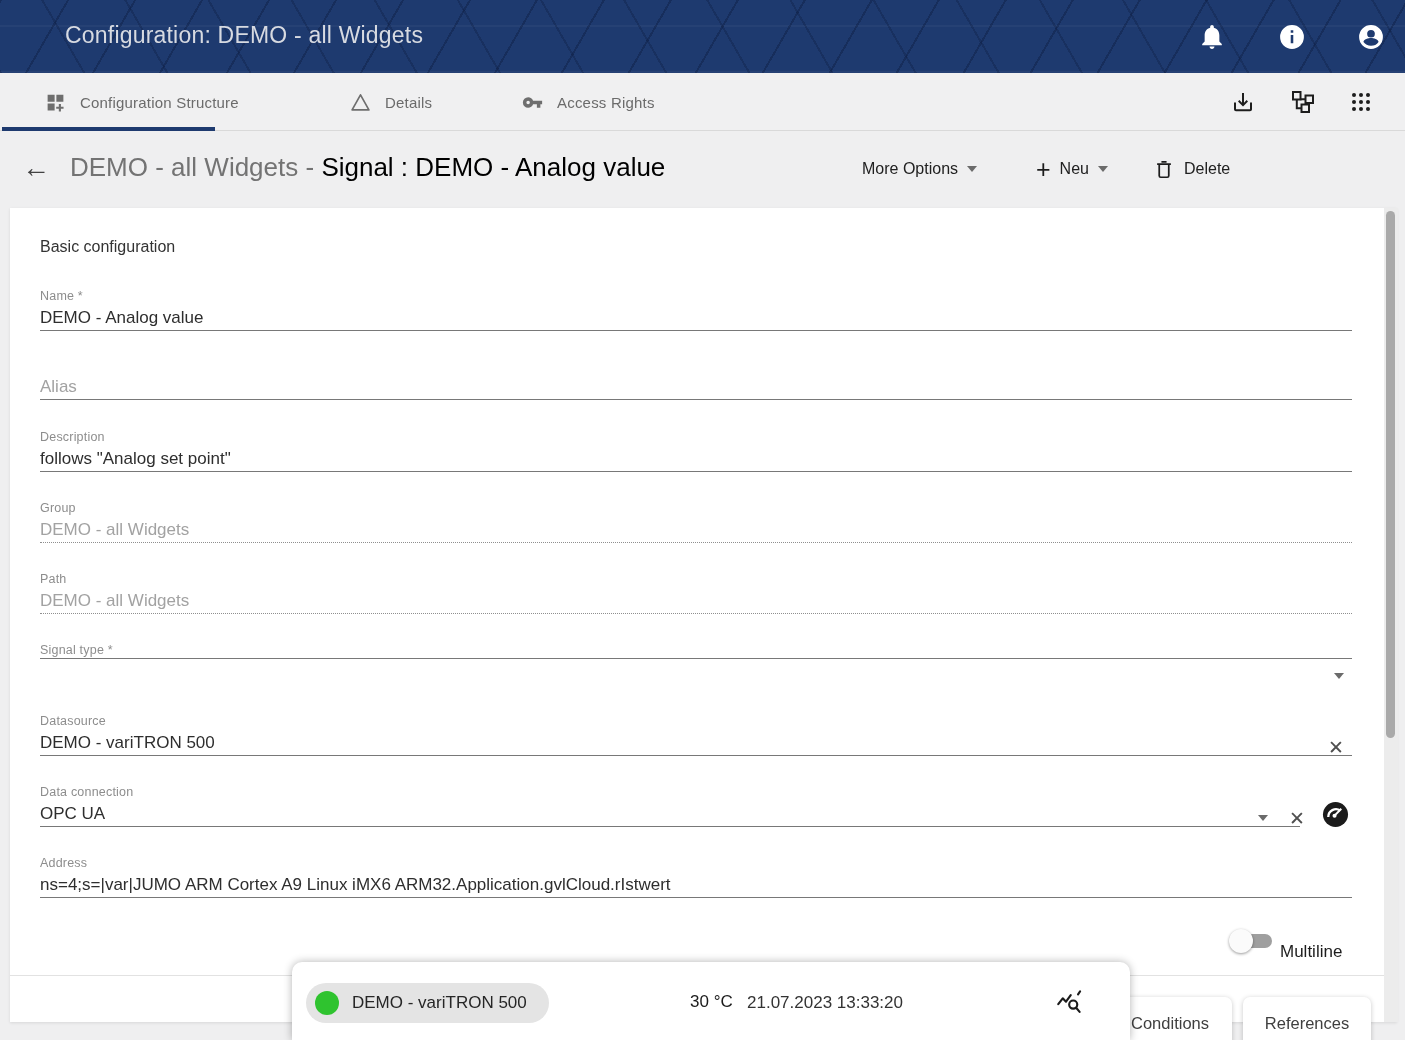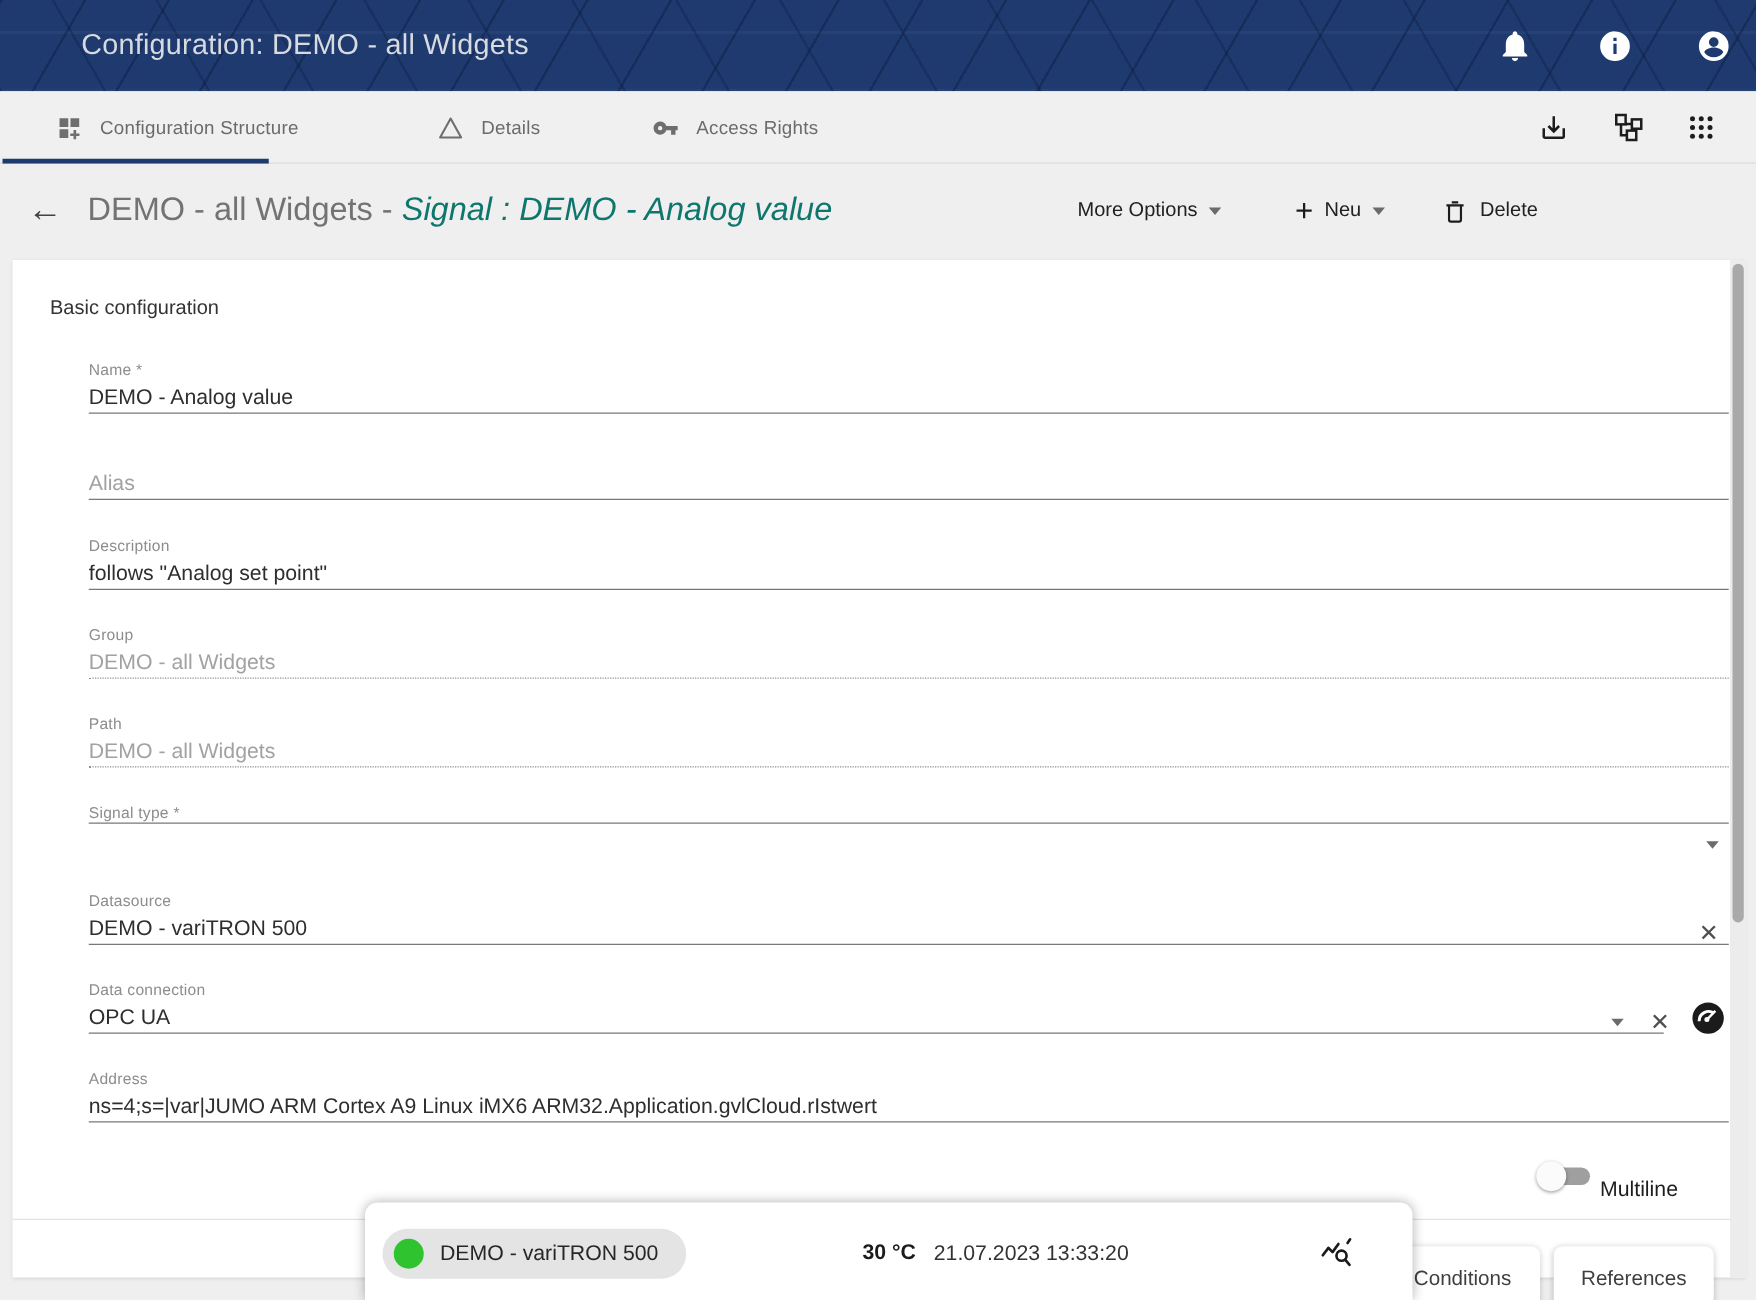--- a/index.html
+++ b/index.html
@@ -25,35 +25,35 @@
   .tab-label { font-size:15px; color:#6b6b6b; letter-spacing:.2px; }
   .tab-underline { position:absolute; left:2px; bottom:-1px; width:213px; height:4px; background:#1e3a6f; }
   .tabbar-ic { position:absolute; top:17px; width:24px; height:24px; cursor:pointer; }
   .tabbar-ic svg { width:100%; height:100%; display:block; }
 
   
   .toolbar { position:absolute; left:0; top:131px; width:1405px; height:77px; background:#efeff0; }
   .back-btn { position:absolute; left:22px; top:18px; font-size:28px; color:#424242; cursor:pointer; line-height:38px; }
   .page-title { position:absolute; left:70px; top:21px; font-size:26px; white-space:nowrap; }
   .page-title .crumb-parent { color:#737373; font-weight:400; }
-  .page-title .crumb-current { color:#0f766e; font-weight:500;font-style:italic; }
+  .page-title .crumb-current { color:#000000; font-weight:500; }
   .tb-action { position:absolute; top:23px; display:flex; align-items:center; gap:9px; cursor:pointer; color:#212121; font-size:16px; height:30px; }
   .caret { width:0; height:0; border-left:5px solid transparent; border-right:5px solid transparent; border-top:6px solid #6b6b6b; }
   .plus-glyph { font-size:25px; font-weight:300; color:#1c1c1c; line-height:26px; }
   .tb-action svg { width:22px; height:22px; display:block; }
   .save-btn { position:absolute; left:1270px; top:153px; width:113px; height:46px; background:#4fdcb4; border:none;
     border-radius:7px; display:flex; align-items:center; justify-content:center; gap:10px; cursor:pointer;
     box-shadow:0 1px 3px rgba(0,0,0,.18); font-family:inherit; }
   .save-btn svg { width:21px; height:21px; display:block; }
   .save-label { font-size:17px; color:#101f1b; font-weight:500; }
 
   
   .card { position:absolute; left:10px; top:208px; width:1387px; height:814px; background:#fff; box-shadow:0 1px 3px rgba(0,0,0,.10); }
   .section-title { position:absolute; left:30px; top:30px; font-size:16px; color:#333; }
-  .field { position:absolute; left:30px; width:1312px;margin-left:31px; }
+  .field { position:absolute; left:30px; width:1312px; }
   .field .flabel { height:15px; font-size:12.5px; color:#8d8d8d; letter-spacing:.2px; }
   .field .fvalue { margin-top:4px; height:22px; font-size:17px; color:#2e2e2e; padding-bottom:8px; white-space:nowrap; overflow:hidden; }
   .field.editable { border-bottom:1px solid #787878; }
   .field.disabled { border-bottom:1px dotted #8f8f8f; }
   .field.disabled .fvalue { color:#a2a2a2; }
   .field .fvalue.placeholder { color:#a2a2a2; }
   .field.short { width:1260px; }
   .trail { position:absolute; cursor:pointer; }
   .close-x { font-size:19px; color:#4f4f4f; line-height:19px; }
 
@@ -75,21 +75,21 @@
   .scroll-track { position:absolute; left:1384px; top:208px; width:14px; height:814px; background:#ececec; z-index:4; }
   .scroll-thumb { position:absolute; left:2px; top:3px; width:9px; height:527px; background:#a9a9a9; border-radius:5px; cursor:grab; }
 
   
   .statusbar { position:absolute; left:292px; top:962px; width:838px; height:78px; background:#fff;
     border-radius:10px 10px 0 0; box-shadow:0 0 9px rgba(0,0,0,.30); z-index:10; }
   .device-chip { position:absolute; left:14px; top:21px; height:40px; border-radius:20px; background:#e4e4e4;
     display:flex; align-items:center; gap:13px; padding:0 22px 0 9px; cursor:pointer; }
   .status-dot { width:24px; height:24px; border-radius:50%; background:#2fc32f; }
   .device-name { font-size:17px; color:#262626; white-space:nowrap; }
-  .temp-value { position:absolute; left:398px; top:30px; font-size:17px; font-weight:700; color:#1b1b1b; white-space:nowrap; }
+  .temp-value { position:absolute; left:398px; top:30px; font-size:17px; font-weight:400; color:#1b1b1b; white-space:nowrap; }
   .timestamp { position:absolute; left:455px; top:31px; font-size:17px; color:#333; white-space:nowrap; }
   .qstats { position:absolute; left:764px; top:27px; width:27px; height:27px; cursor:pointer; }
   .qstats svg { width:100%; height:100%; display:block; }
 </style>
 </head>
 <body>
 
 <header class="appbar">
   <div class="appbar-title">Configuration: DEMO - all Widgets</div>
   <div class="appbar-ic" style="left:1198px;">

